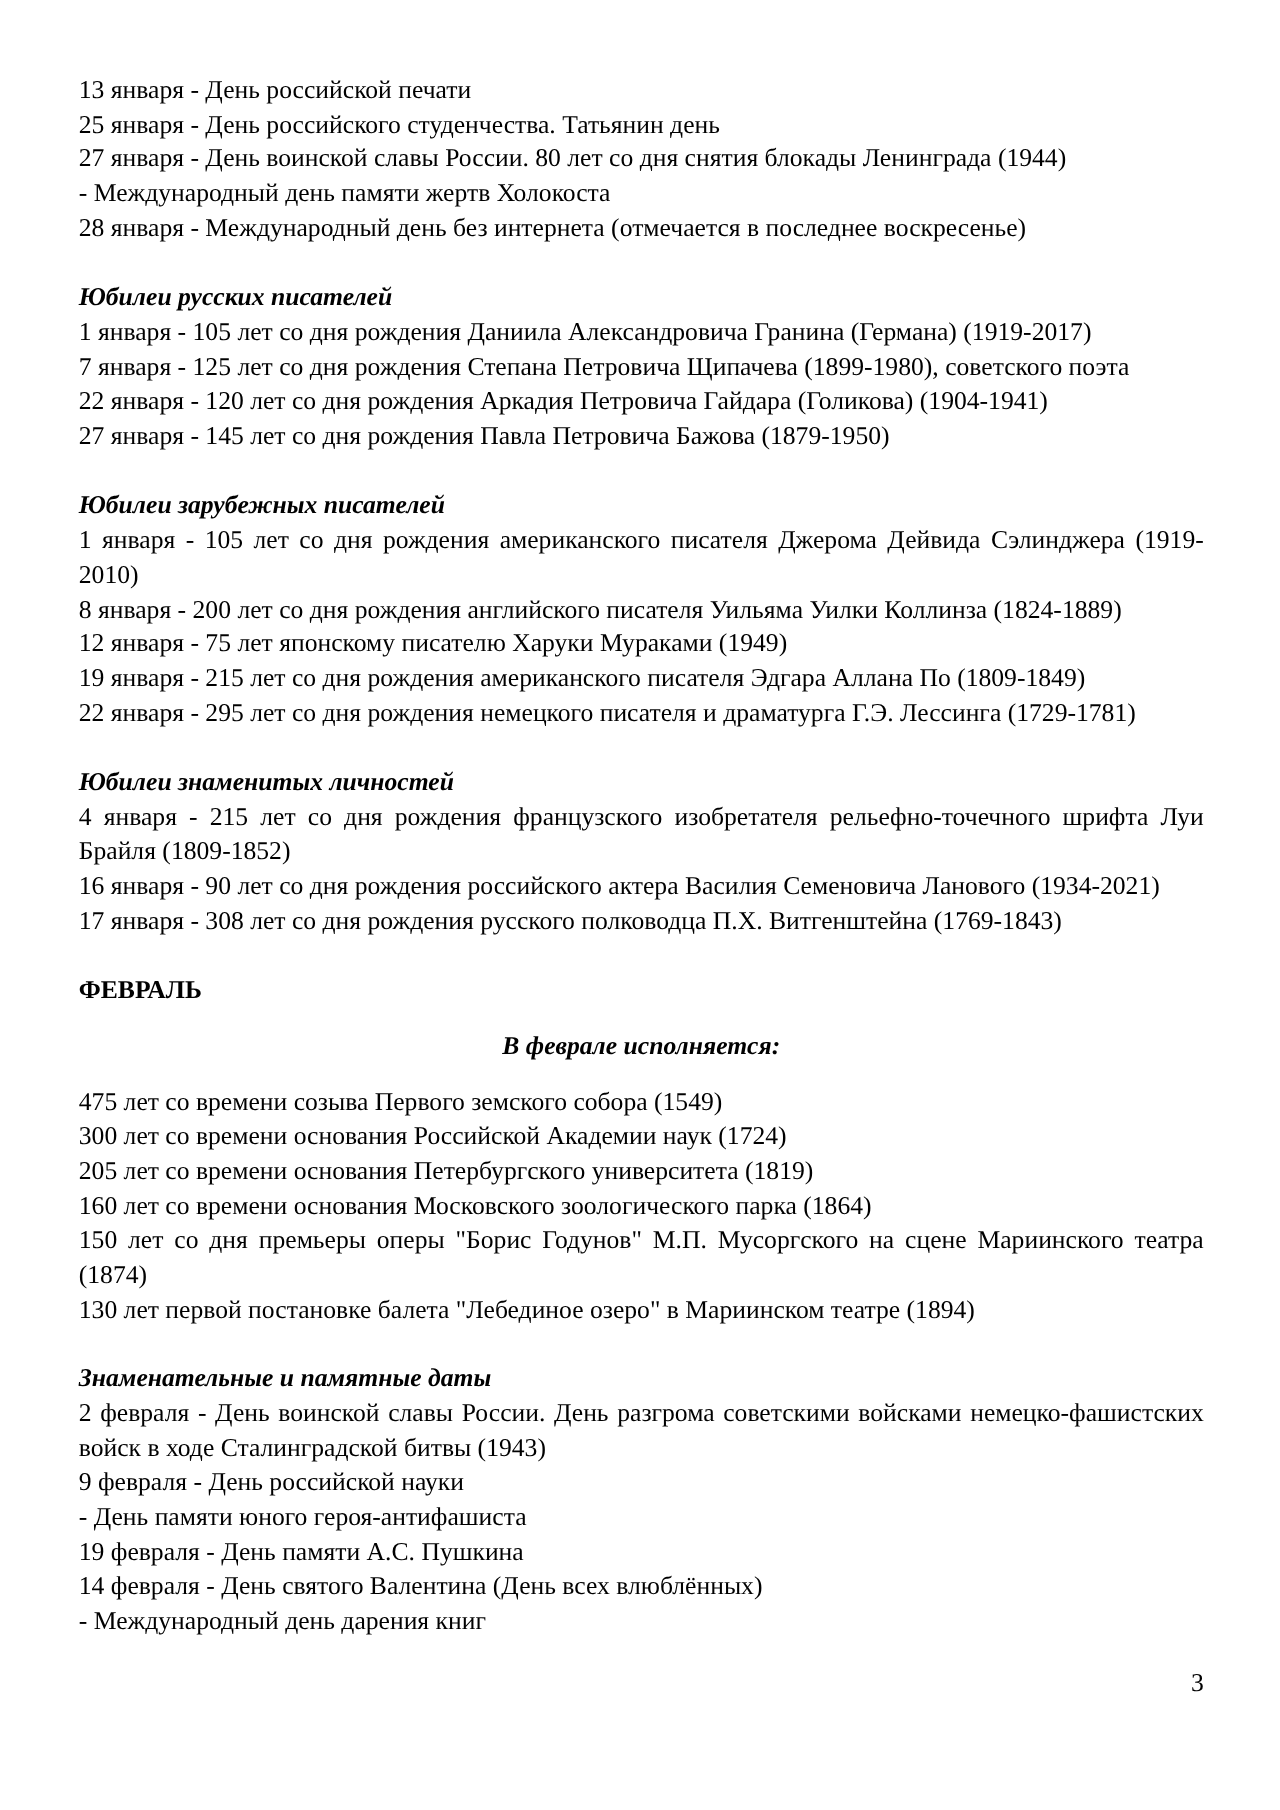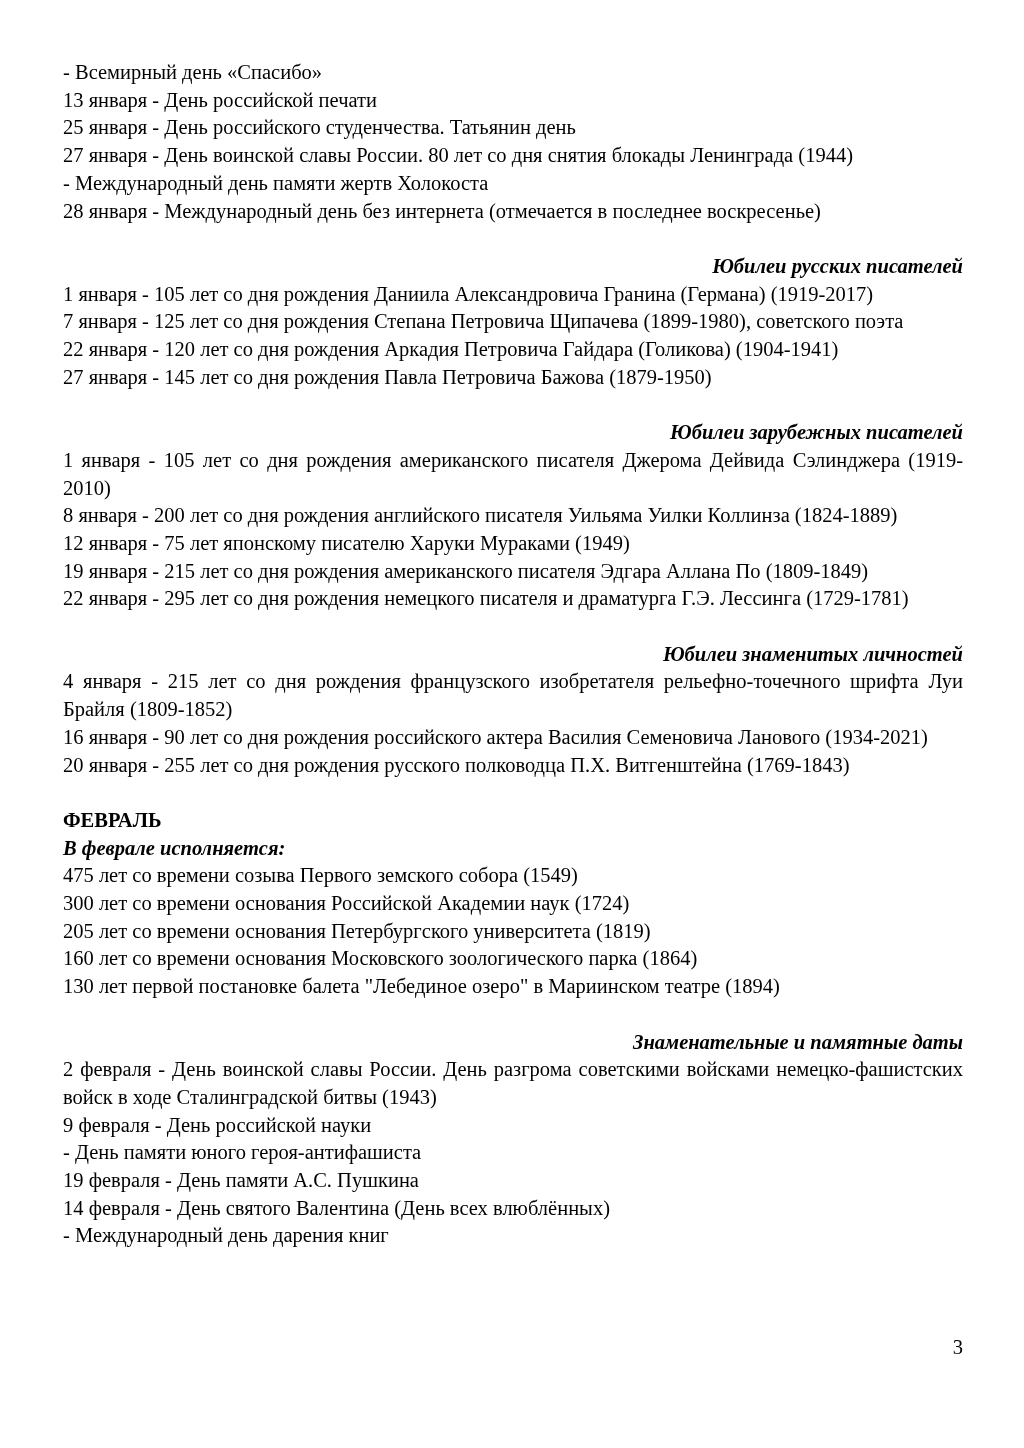--- a/index.html
+++ b/index.html
@@ -22,53 +22,52 @@
     left: 63px;
     top: 59px;
     width: 900px;
   }
   p.line {
     margin: 0;
     text-align: justify;
   }
   p.heading {
     margin: 0;
-    text-align: right;
+    text-align: left;
     font-weight: bold;
     font-style: italic;
   }
   p.month-heading {
     margin: 0;
     text-align: left;
     font-weight: bold;
     font-style: normal;
   }
   p.intro-line {
-    margin: 0;
-    text-align: left;
+    margin: 17px;
+    text-align: center;
     font-weight: bold;
     font-style: italic;
   }
   .blank {
     height: 27.7px;
   }
   .page-number {
     position: absolute;
     top: 1334px;
     right: 61px;
     font-size: 20.5px;
     line-height: 27.7px;
   }
 </style>
 </head>
 <body>
 
 <div class="content">
 
-  <p class="line">- Всемирный день «Спасибо»</p>
   <p class="line">13 января - День российской печати</p>
   <p class="line">25 января - День российского студенчества. Татьянин день</p>
   <p class="line">27 января - День воинской славы России. 80 лет со дня снятия блокады Ленинграда (1944)</p>
   <p class="line">- Международный день памяти жертв Холокоста</p>
   <p class="line">28 января - Международный день без интернета (отмечается в последнее воскресенье)</p>
 
   <div class="blank"></div>
 
   <p class="heading">Юбилеи русских писателей</p>
   <p class="line">1 января - 105 лет со дня рождения Даниила Александровича Гранина (Германа) (1919-2017)</p>
@@ -83,30 +82,31 @@
   <p class="line">8 января - 200 лет со дня рождения английского писателя Уильяма Уилки Коллинза (1824-1889)</p>
   <p class="line">12 января - 75 лет японскому писателю Харуки Мураками (1949)</p>
   <p class="line">19 января - 215 лет со дня рождения американского писателя Эдгара Аллана По (1809-1849)</p>
   <p class="line">22 января - 295 лет со дня рождения немецкого писателя и драматурга Г.Э. Лессинга (1729-1781)</p>
 
   <div class="blank"></div>
 
   <p class="heading">Юбилеи знаменитых личностей</p>
   <p class="line">4 января - 215 лет со дня рождения французского изобретателя рельефно-точечного шрифта Луи Брайля (1809-1852)</p>
   <p class="line">16 января - 90 лет со дня рождения российского актера Василия Семеновича Ланового (1934-2021)</p>
-  <p class="line">20 января - 255 лет со дня рождения русского полководца П.Х. Витгенштейна (1769-1843)</p>
+  <p class="line">17 января - 308 лет со дня рождения русского полководца П.Х. Витгенштейна (1769-1843)</p>
 
   <div class="blank"></div>
 
   <p class="month-heading">ФЕВРАЛЬ</p>
   <p class="intro-line">В феврале исполняется:</p>
   <p class="line">475 лет со времени созыва Первого земского собора (1549)</p>
   <p class="line">300 лет со времени основания Российской Академии наук (1724)</p>
   <p class="line">205 лет со времени основания Петербургского университета (1819)</p>
   <p class="line">160 лет со времени основания Московского зоологического парка (1864)</p>
+  <p class="line">150 лет со дня премьеры оперы "Борис Годунов" М.П. Мусоргского на сцене Мариинского театра (1874)</p>
   <p class="line">130 лет первой постановке балета "Лебединое озеро" в Мариинском театре (1894)</p>
 
   <div class="blank"></div>
 
   <p class="heading">Знаменательные и памятные даты</p>
   <p class="line">2 февраля - День воинской славы России. День разгрома советскими войсками немецко-фашистских войск в ходе Сталинградской битвы (1943)</p>
   <p class="line">9 февраля - День российской науки</p>
   <p class="line">- День памяти юного героя-антифашиста</p>
   <p class="line">19 февраля - День памяти А.С. Пушкина</p>
   <p class="line">14 февраля - День святого Валентина (День всех влюблённых)</p>

